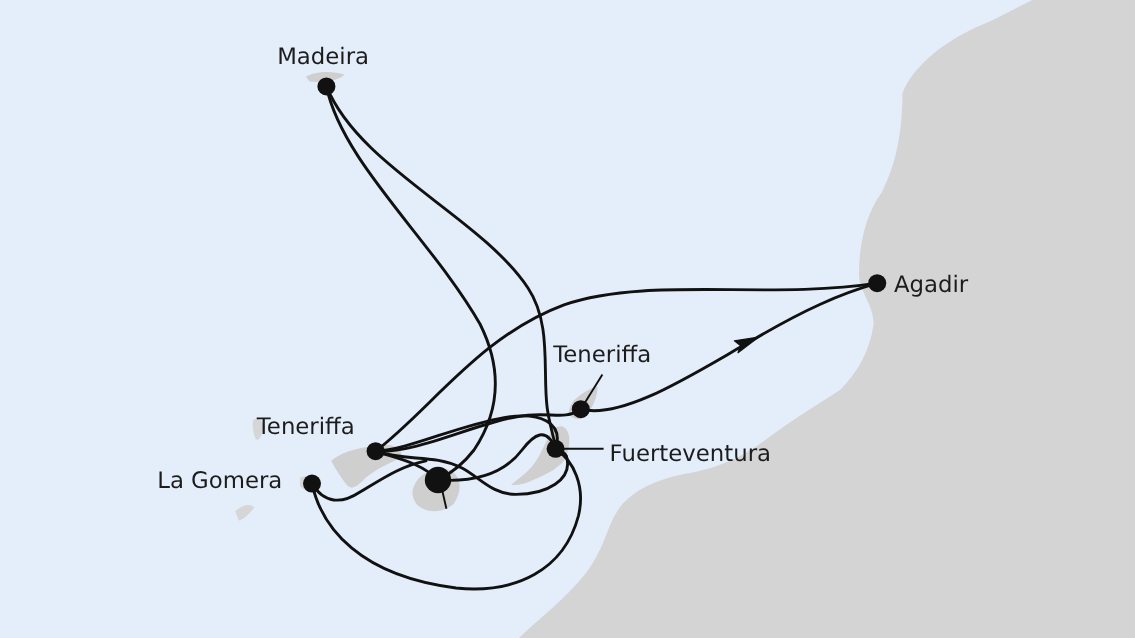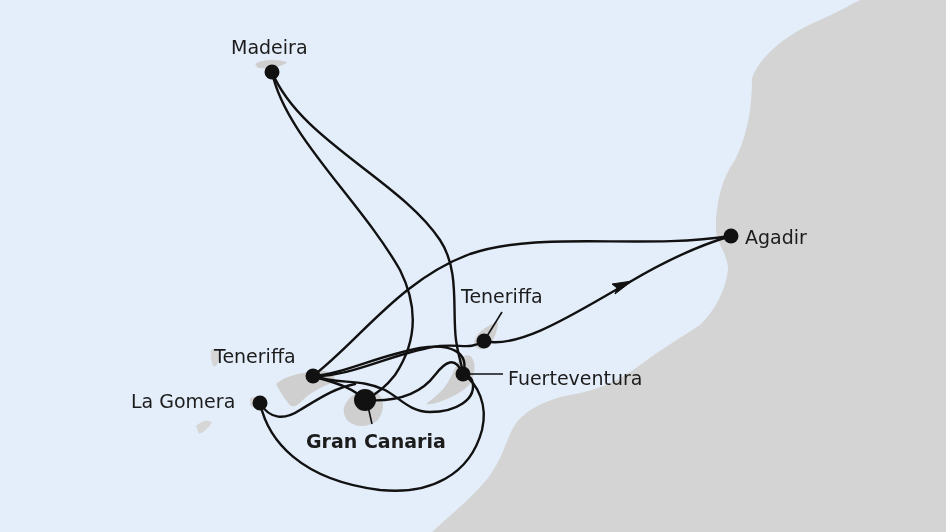--- a/index.html
+++ b/index.html
@@ -90,14 +90,13 @@
       <circle cx="365" cy="400" r="11"></circle>
     </g>
   </svg>
 
   <div class="label" style="left:231px; top:38px;">Madeira</div>
   <div class="label" style="left:745px; top:228px;text-align:center;">Agadir</div>
   <div class="label" style="left:461px; top:287px;">Teneriffa</div>
   <div class="label" style="left:508px; top:369px;">Fuerteventura</div>
   <div class="label" style="left:214px; top:347px;text-align:center;">Teneriffa</div>
   <div class="label" style="left:131px; top:392px;">La Gomera</div>
-  <div class="label bold" style="left:306px; top:432px;">Gran Canaria</div>
 </div>
 
 </body></html>

